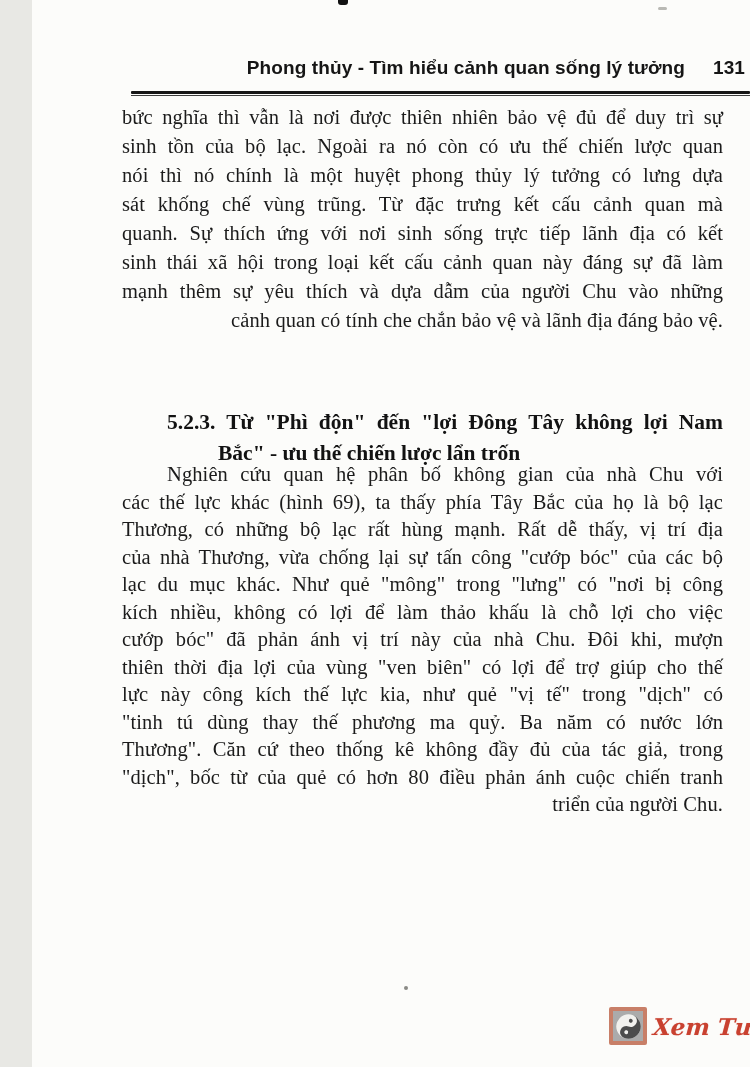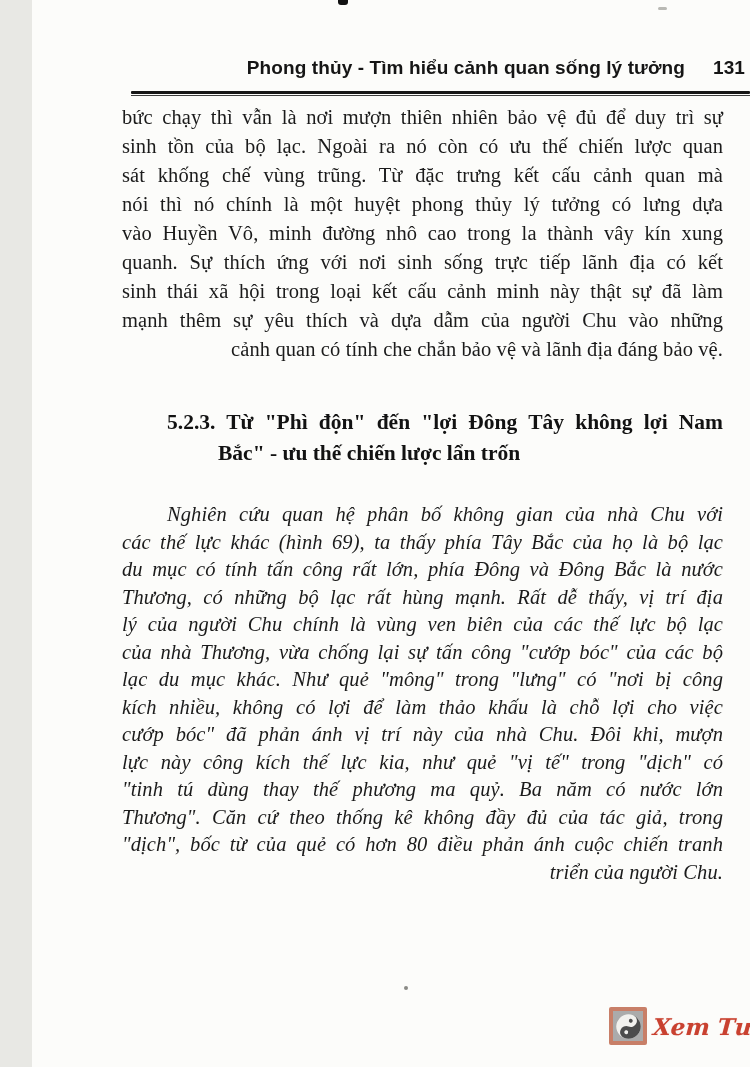--- a/index.html
+++ b/index.html
@@ -55,21 +55,21 @@
 
   
   .bodycol {
     position: absolute;
     left: 90px;
     width: 601px;
     font-size: 20.5px;
     letter-spacing: 0.1px;
   }
   .para-1 { top: 103px;  line-height: 29px; }
-  .para-2 { top: 501px;  line-height: 27.5px; font-style: italic; }
+  .para-2 { top: 461px;  line-height: 27.5px; }
 
   .line {
     text-align: right;
     white-space: normal;
   }
   .line.j {
     text-align: justify;
     text-align-last: justify;
   }
   .indent-first .line:first-child { text-indent: 45px; }
@@ -170,46 +170,44 @@
 
   <div class="running-head">
     <span>Phong thủy - Tìm hiểu cảnh quan sống lý tưởng</span><span class="page-num">131</span>
   </div>
   <div class="head-rule">
     <div class="thick"></div>
     <div class="thin"></div>
   </div>
 
   <div class="bodycol para-1">
-      <div class="line j">bức chạy thì vẫn là nơi mượn thiên nhiên bảo vệ đủ để duy trì sự</div>
+      <div class="line j">bức nghĩa thì vẫn là nơi được thiên nhiên bảo vệ đủ để duy trì sự</div>
       <div class="line j">sinh tồn của bộ lạc. Ngoài ra nó còn có ưu thế chiến lược quan</div>
+      <div class="line j">nói thì nó chính là một huyệt phong thủy lý tưởng có lưng dựa</div>
       <div class="line j">sát khống chế vùng trũng. Từ đặc trưng kết cấu cảnh quan mà</div>
-      <div class="line j">nói thì nó chính là một huyệt phong thủy lý tưởng có lưng dựa</div>
-      <div class="line j">vào Huyền Vô, minh đường nhô cao trong la thành vây kín xung</div>
       <div class="line j">quanh. Sự thích ứng với nơi sinh sống trực tiếp lãnh địa có kết</div>
-      <div class="line j">sinh thái xã hội trong loại kết cấu cảnh minh này thật sự đã làm</div>
+      <div class="line j">sinh thái xã hội trong loại kết cấu cảnh quan này đáng sự đã làm</div>
       <div class="line j">mạnh thêm sự yêu thích và dựa dẫm của người Chu vào những</div>
       <div class="line">cảnh quan có tính che chắn bảo vệ và lãnh địa đáng bảo vệ.</div>
     </div>
 
   <div class="section-heading">
     <div class="h-line1">5.2.3. Từ "Phì độn" đến "lợi Đông Tây không lợi Nam</div>
     <div class="h-line2">Bắc" - ưu thế chiến lược lẩn trốn</div>
   </div>
 
   <div class="bodycol para-2 indent-first">
       <div class="line j">Nghiên cứu quan hệ phân bố không gian của nhà Chu với</div>
       <div class="line j">các thế lực khác (hình 69), ta thấy phía Tây Bắc của họ là bộ lạc</div>
-      <div class="line j">du mục có tính tấn công rất lớn, phía Đông và Đông Bắc là nước</div>
       <div class="line j">Thương, có những bộ lạc rất hùng mạnh. Rất dễ thấy, vị trí địa</div>
-      <div class="line j">lý của người Chu chính là vùng ven biên của các thế lực bộ lạc</div>
       <div class="line j">của nhà Thương, vừa chống lại sự tấn công "cướp bóc" của các bộ</div>
       <div class="line j">lạc du mục khác. Như quẻ "mông" trong "lưng" có "nơi bị công</div>
       <div class="line j">kích nhiều, không có lợi để làm thảo khấu là chỗ lợi cho việc</div>
       <div class="line j">cướp bóc" đã phản ánh vị trí này của nhà Chu. Đôi khi, mượn</div>
+      <div class="line j">thiên thời địa lợi của vùng "ven biên" có lợi để trợ giúp cho thế</div>
       <div class="line j">lực này công kích thế lực kia, như quẻ "vị tế" trong "dịch" có</div>
       <div class="line j">"tinh tú dùng thay thế phương ma quỷ. Ba năm có nước lớn</div>
       <div class="line j">Thương". Căn cứ theo thống kê không đầy đủ của tác giả, trong</div>
       <div class="line j">"dịch", bốc từ của quẻ có hơn 80 điều phản ánh cuộc chiến tranh</div>
       <div class="line">triển của người Chu.</div>
     </div>
 
   <div class="watermark">
     <div class="wm-icon">
       <svg viewBox="0 0 32 32" aria-hidden="true">

